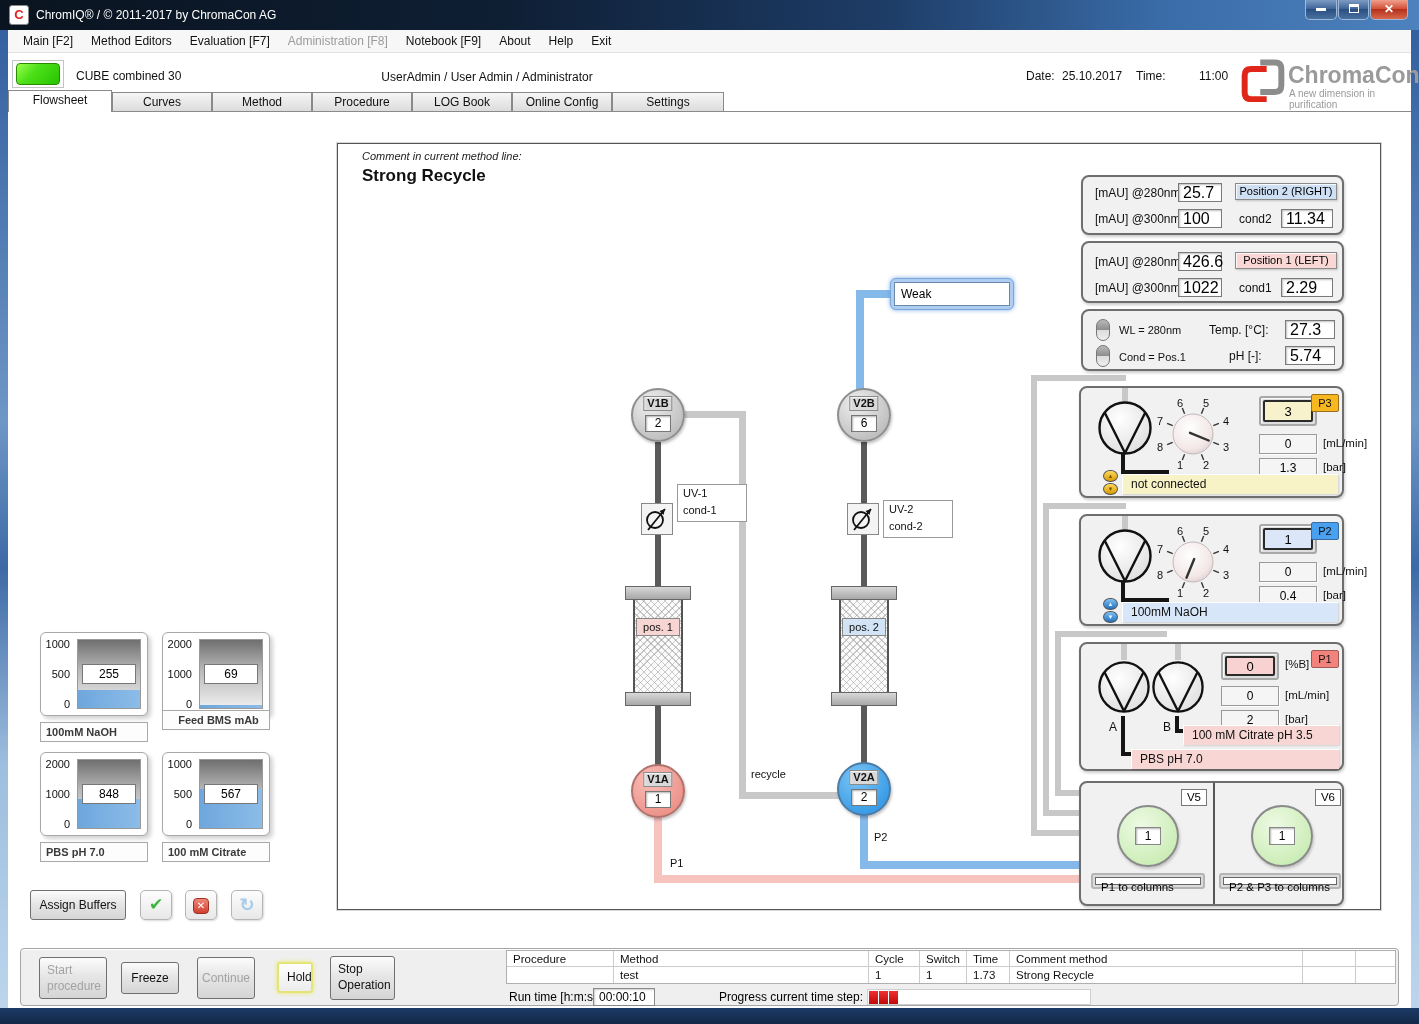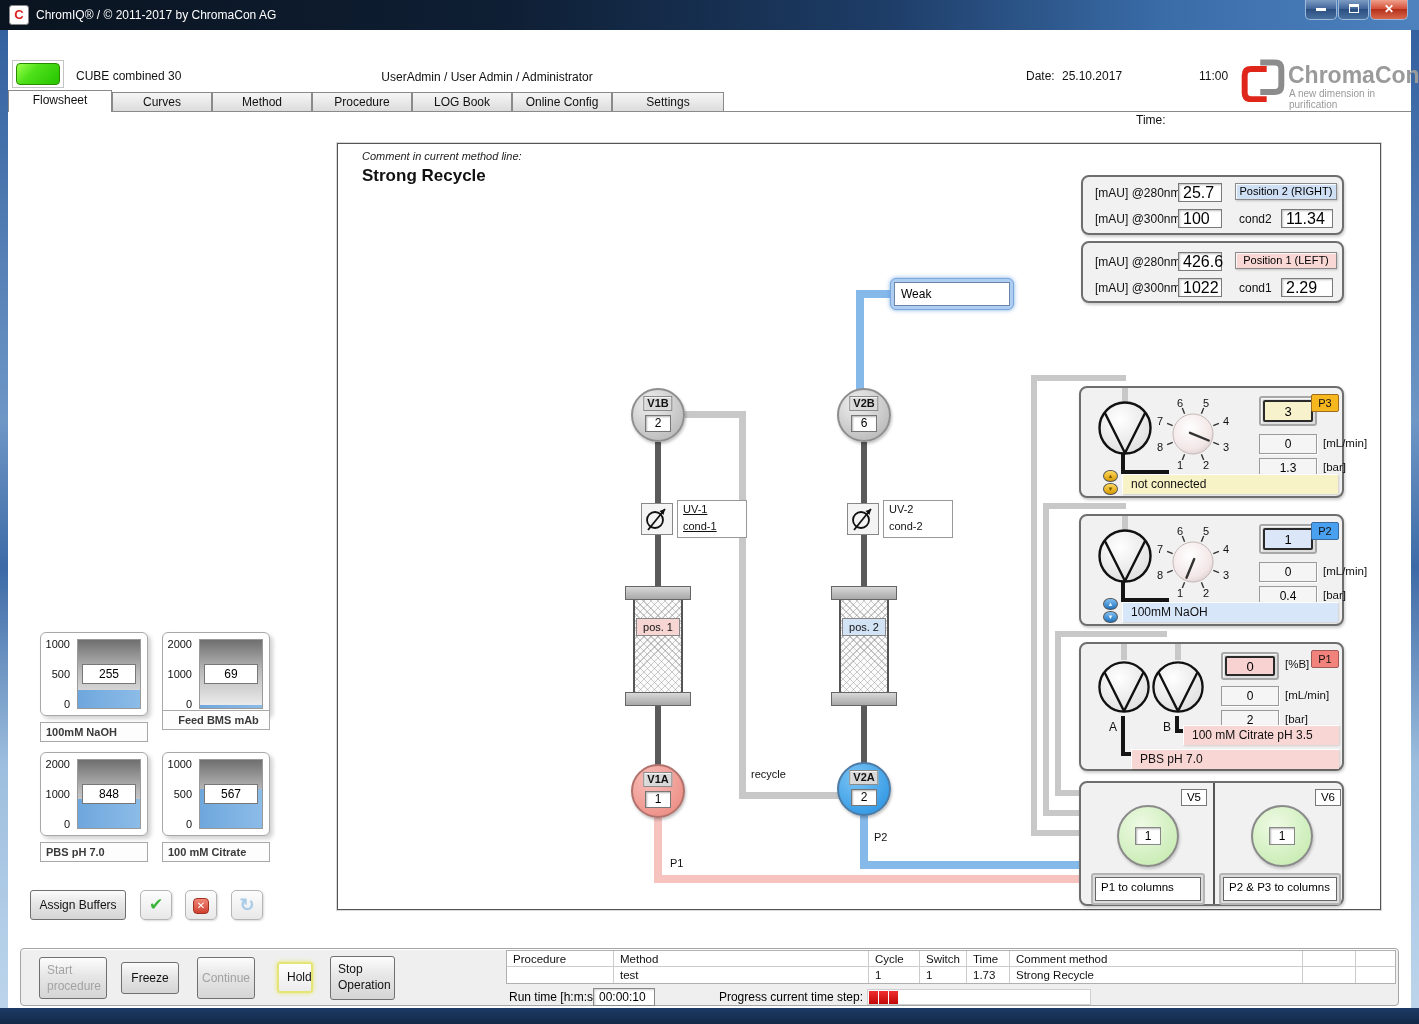--- a/index.html
+++ b/index.html
@@ -115,21 +115,21 @@
   .inlet-stub { position:absolute; width:6px; background:#c8c8c8; top:0; }
   .pump-sub { position:absolute; font-size:12px; color:#111; }
 
   
   .grn-circle { position:absolute; width:62px; height:62px; border-radius:50%; border:2px solid #8a8a8a;
     background:radial-gradient(circle at 38% 32%,#eefae4,#c9ecb4 80%); box-shadow:1px 2px 3px rgba(0,0,0,.2); }
   .grn-val { position:absolute; left:50%; top:50%; transform:translate(-50%,-50%); width:26px; height:18px; background:#fff;
     border:1px solid #888; box-shadow:1px 1px 2px rgba(0,0,0,.3) inset; font-size:12px; text-align:center; line-height:16px; }
   .vbadge { position:absolute; width:26px; height:17px; background:#fff; border:1px solid #777; font-size:11.5px;
     text-align:center; line-height:15px; }
-  .route { position:absolute; border:2px solid #b5b5b5; border-radius:3px; background:#dcdcdc; padding:2px; height:32px; }
+  .route { position:absolute; border:2px solid #b5b5b5; border-radius:3px; background:#dcdcdc; padding:2px; height:16px; }
   .route-in { width:100%; height:100%; background:#fff; border:1px solid #666; font-size:11.5px; line-height:19px; padding-left:5px; }
 
   
   .gauge-panel { position:absolute; width:108px; height:84px; background:#fff; border:1px solid #a8a8a8; border-radius:6px;
     box-shadow:3px 3px 4px rgba(0,0,0,.18); }
   .gticks { position:absolute; left:2px; top:5px; bottom:5px; width:30px; display:flex; flex-direction:column;
     justify-content:space-between; align-items:flex-end; font-size:11px; color:#111; padding-right:3px; }
   .gbody { position:absolute; left:36px; top:6px; width:64px; height:70px; border:1px solid #999;
     background:linear-gradient(180deg,#6f6f6f 0%,#b9b9b9 45%,#efefef 100%); }
   .gfill { position:absolute; left:0; right:0; bottom:0; background:linear-gradient(90deg,#6ea7dd,#8cbce8); }
@@ -185,28 +185,38 @@
     <div class="abs" id="win-icon">C</div>
     <div class="abs" id="win-title">ChromIQ®  / © 2011-2017 by ChromaCon AG</div>
     <div class="abs winbtn" style="left:1305px;width:32px;"><span class="minbar"></span></div>
     <div class="abs winbtn" style="left:1338px;width:31px;"><span class="maxbox"></span></div>
     <div class="abs winbtn" id="btn-close" style="left:1370px;width:38px;"><span>✕</span></div>
   </div>
   <div class="abs" id="frame-left"></div>
   <div class="abs" id="frame-right"></div>
   <div class="abs" id="frame-bottom"></div>
 
+  <div class="abs" id="menubar">
+    <span class="menu-item">Main [F2]</span>
+    <span class="menu-item">Method Editors</span>
+    <span class="menu-item">Evaluation [F7]</span>
+    <span class="menu-item disabled">Administration [F8]</span>
+    <span class="menu-item">Notebook [F9]</span>
+    <span class="menu-item">About</span>
+    <span class="menu-item">Help</span>
+    <span class="menu-item">Exit</span>
+  </div>
 
   <div class="abs" id="led-box"></div>
   <div class="abs" id="led"></div>
   <div class="abs hdr-txt" style="left:76px;top:69px;">CUBE combined 30</div>
   <div class="abs hdr-txt" style="left:337px;top:70px;width:300px;text-align:center;">UserAdmin / User Admin / Administrator</div>
   <div class="abs hdr-txt" style="left:1026px;top:69px;">Date:</div>
   <div class="abs hdr-txt" style="left:1062px;top:69px;">25.10.2017</div>
-  <div class="abs hdr-txt" style="left:1136px;top:69px;margin-top:44px;">Time:</div>
+  <div class="abs hdr-txt" style="left:1136px;top:69px;">Time:</div>
   <div class="abs hdr-txt" style="left:1178px;top:69px;margin-left:21px;">11:00</div>
   <svg class="abs" style="left:1240px;top:58px;" width="46" height="44" viewBox="0 0 50 48">
     <path d="M22 5 H38 Q45 5 45 12 V30 Q45 37 38 37 H22" stroke="#8c8c8c" stroke-width="6.5" fill="none"></path>
     <path d="M29 12 H12 Q5 12 5 19 V38 Q5 45 12 45 H29" stroke="#e0261a" stroke-width="6.5" fill="none"></path>
   </svg>
   <div class="abs" style="left:1288px;top:62px;font-size:23px;font-weight:bold;color:#9a9a9a;">ChromaCon</div>
   <div class="abs" style="left:1289px;top:88px;font-size:10px;color:#9a9a9a;">A new dimension in purification</div>
 
   <div class="abs" id="tabline"></div>
   <div class="abs tab active" style="left:8px;width:104px;">Flowsheet</div>
@@ -271,21 +281,21 @@
       <div class="valve-val">2</div>
     </div>
 
     <div class="uv-box" style="left:303px;top:359px;">
       <svg width="30" height="30" viewBox="0 0 30 30">
         <circle cx="13" cy="16" r="8" stroke="#111" stroke-width="1.8" fill="none"></circle>
         <line x1="6" y1="26" x2="23" y2="5" stroke="#111" stroke-width="1.8"></line>
         <polygon points="23,5 17.5,7 21.5,11" fill="#111"></polygon>
       </svg>
     </div>
-    <div class="uv-label" style="left:339px;top:356px;text-decoration:underline;">
+    <div class="uv-label" style="left:339px;top:340px;">
       <div>UV-1</div>
       <div>cond-1</div>
     </div>
     <div class="uv-box" style="left:509px;top:359px;">
       <svg width="30" height="30" viewBox="0 0 30 30">
         <circle cx="13" cy="16" r="8" stroke="#111" stroke-width="1.8" fill="none"></circle>
         <line x1="6" y1="26" x2="23" y2="5" stroke="#111" stroke-width="1.8"></line>
         <polygon points="23,5 17.5,7 21.5,11" fill="#111"></polygon>
       </svg>
     </div>
@@ -313,20 +323,30 @@
       <div class="vfield" style="left:198px;top:32px;width:52px;height:19px;">11.34</div>
     </div>
     <div class="panel" style="left:743px;top:97px;width:263px;height:62px;">
       <div class="rlabel" style="left:12px;top:12px;">[mAU] @280nm</div>
       <div class="vfield" style="left:95px;top:9px;width:44px;height:19px;">426.6</div>
       <div class="postitle pink" style="left:152px;top:9px;width:102px;height:17px;">Position 1 (LEFT)</div>
       <div class="rlabel" style="left:12px;top:38px;">[mAU] @300nm</div>
       <div class="vfield" style="left:95px;top:35px;width:44px;height:19px;">1022</div>
       <div class="rlabel" style="left:156px;top:38px;">cond1</div>
       <div class="vfield" style="left:198px;top:35px;width:52px;height:19px;">2.29</div>
+    </div>
+    <div class="panel" style="left:743px;top:165px;width:263px;height:62px;">
+      <div class="rocker" style="left:13px;top:8px;"></div>
+      <div class="rlabel" style="left:36px;top:13px;font-size:11px;">WL = 280nm</div>
+      <div class="rocker" style="left:13px;top:34px;"></div>
+      <div class="rlabel" style="left:36px;top:40px;font-size:11px;">Cond = Pos.1</div>
+      <div class="rlabel" style="left:126px;top:12px;">Temp. [°C]:</div>
+      <div class="vfield" style="left:202px;top:9px;width:50px;height:19px;">27.3</div>
+      <div class="rlabel" style="left:146px;top:38px;">pH [-]:</div>
+      <div class="vfield" style="left:202px;top:35px;width:50px;height:19px;">5.74</div>
     </div>
 
     <div class="panel" style="left:741px;top:242px;width:265px;height:112px;">
       <div class="inlet-stub" style="left:41px;height:14px;"></div>
       <svg class="abs" style="left:16px;top:12px;" width="56" height="56" viewBox="0 0 56 56">
         <circle cx="28" cy="28" r="25.5" fill="url(#pg)" stroke="#111" stroke-width="2.4"></circle>
         <path d="M28 53 L7.8 12.8 M28 53 L48.2 12.8" stroke="#111" stroke-width="2.4" fill="none"></path>
       </svg>
       <div class="outlet" style="left:40px;top:66px;width:48px;height:20px;"></div>
       <svg class="abs" style="left:55px;top:0;" width="115" height="92" viewBox="-57 -46 115 92">

